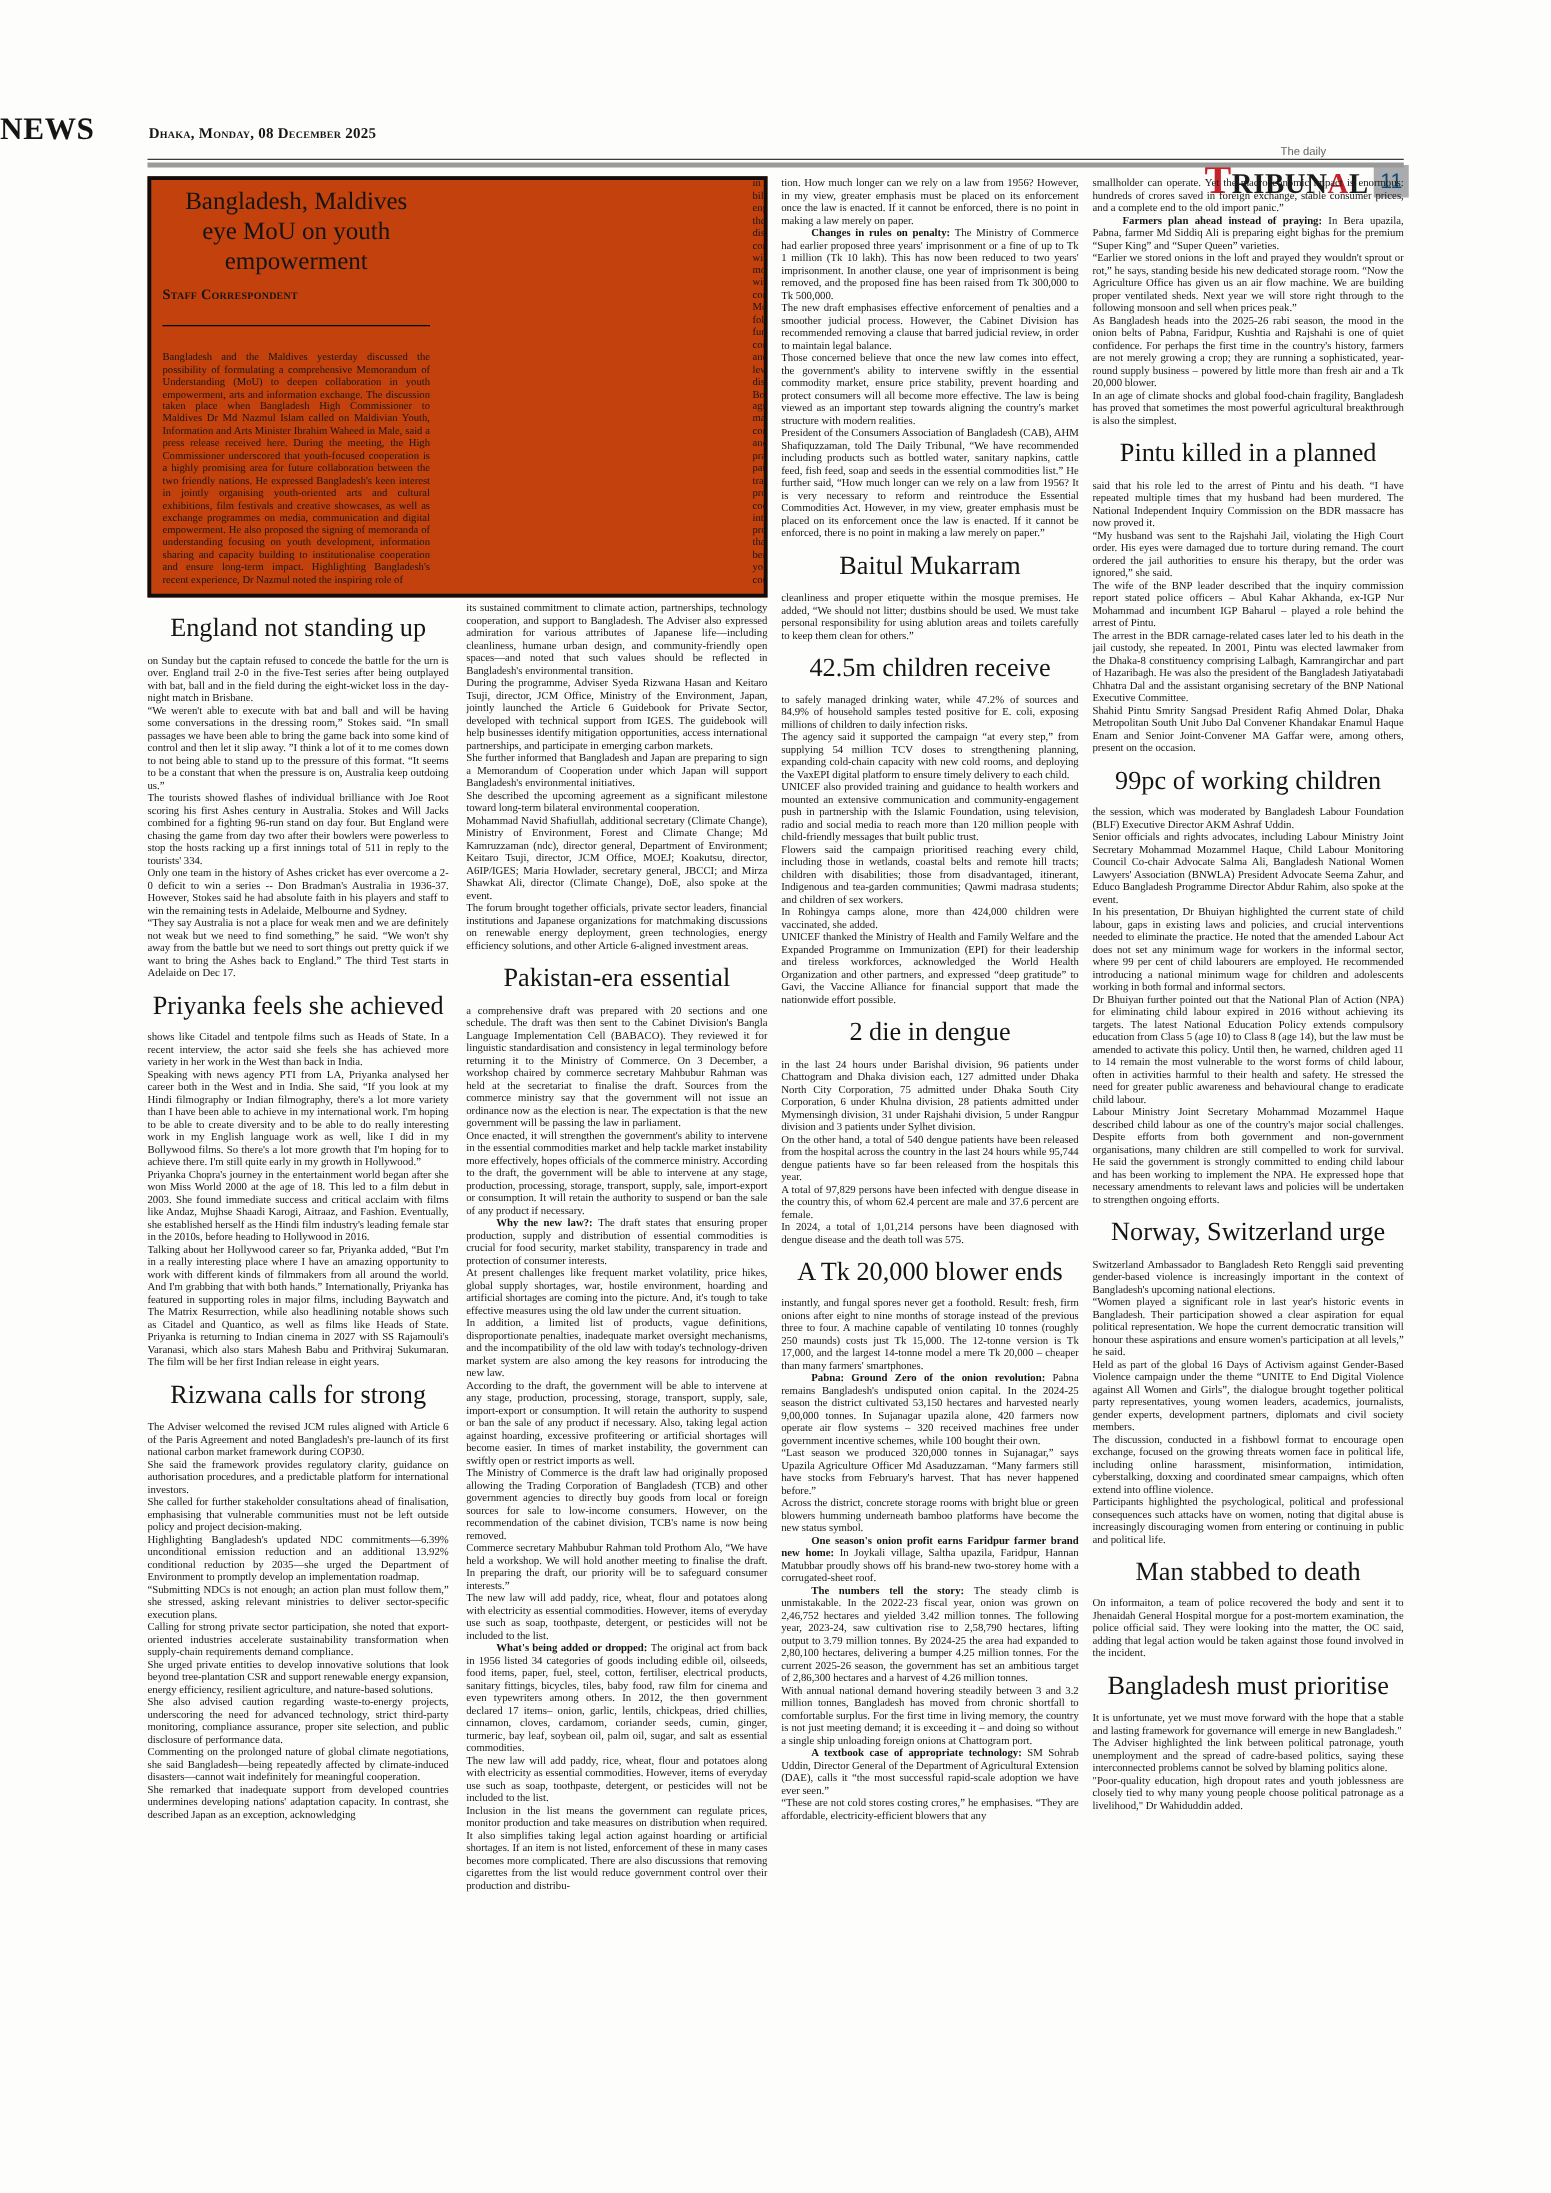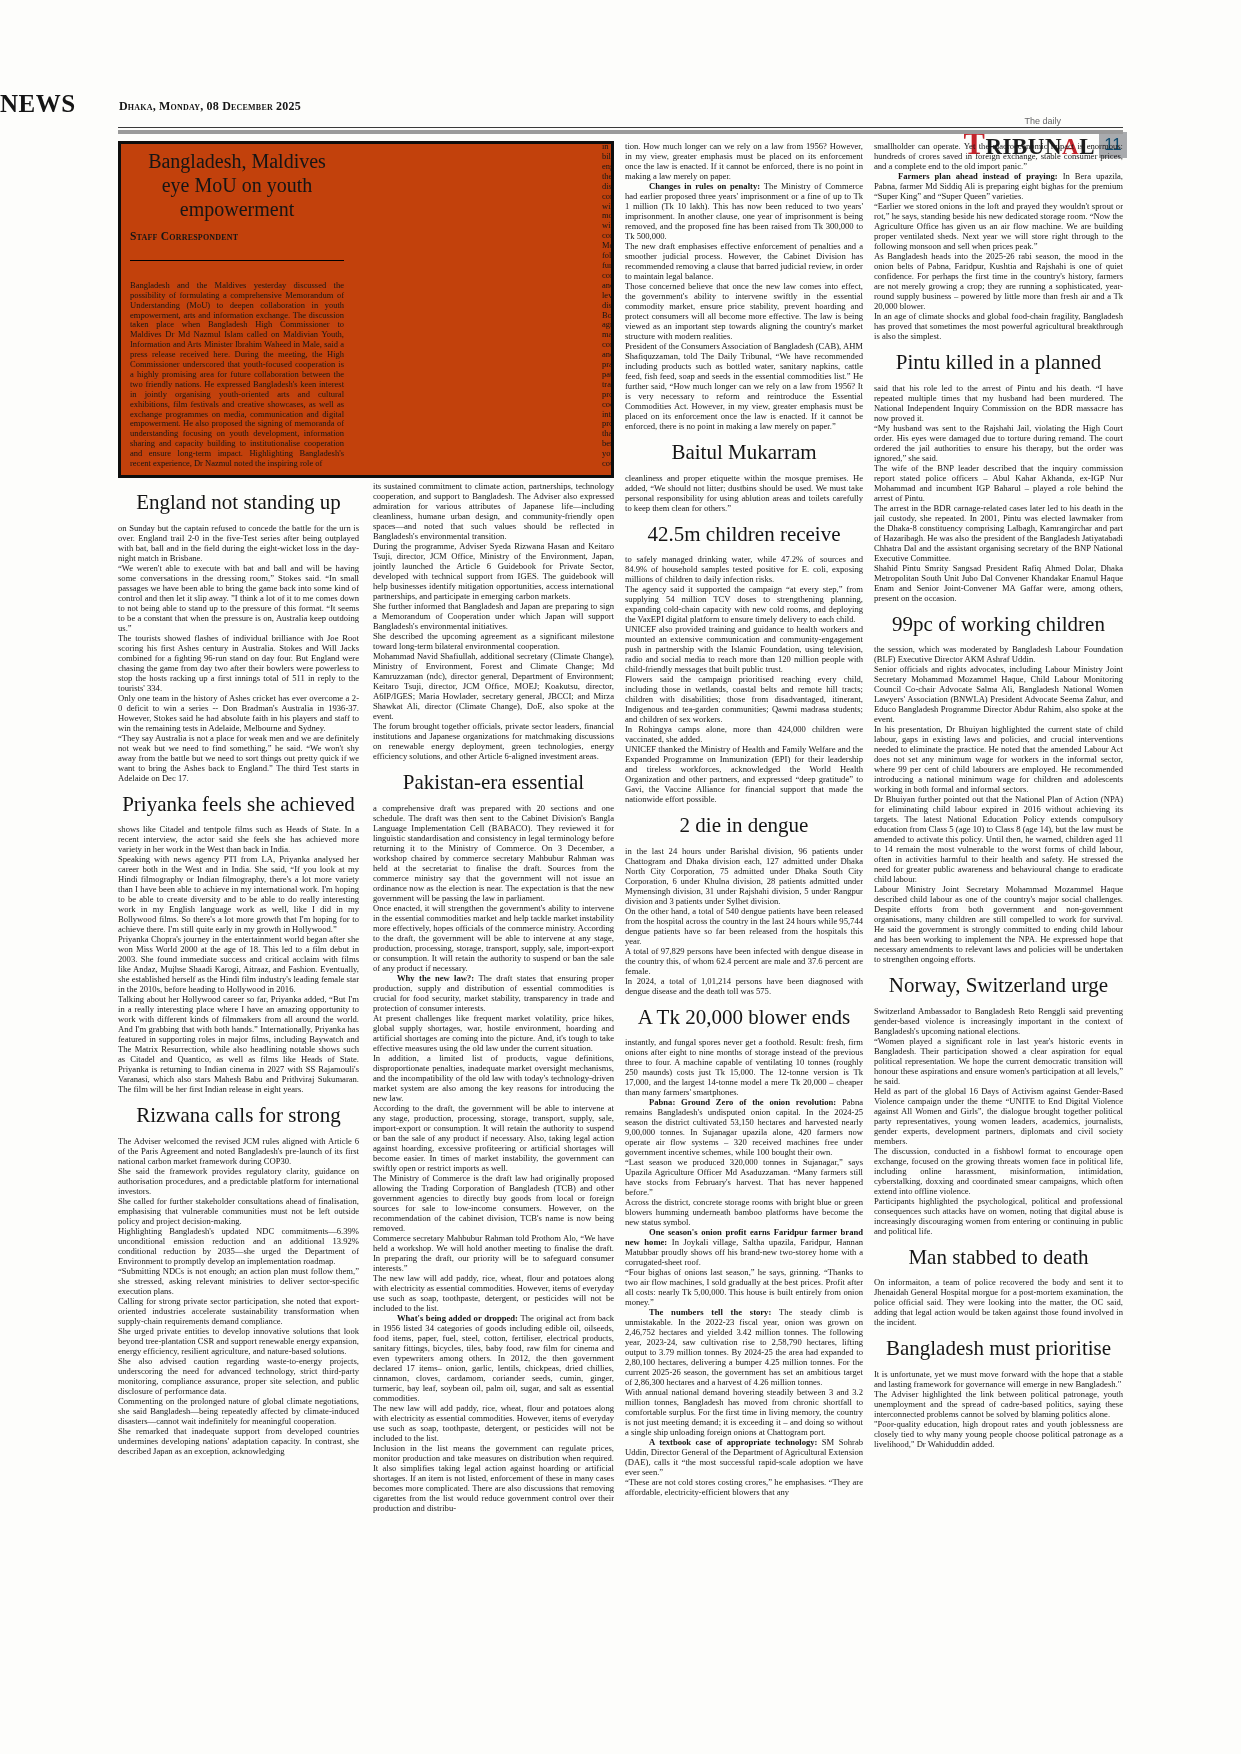--- a/index.html
+++ b/index.html
@@ -171,21 +171,20 @@
     <p class="body-para">in the last 24 hours under Barishal division, 96 patients under Chattogram and Dhaka division each, 127 admitted under Dhaka North City Corporation, 75 admitted under Dhaka South City Corporation, 6 under Khulna division, 28 patients admitted under Mymensingh division, 31 under Rajshahi division, 5 under Rangpur division and 3 patients under Sylhet division.</p>
     <p class="body-para">On the other hand, a total of 540 dengue patients have been released from the hospital across the country in the last 24 hours while 95,744 dengue patients have so far been released from the hospitals this year.</p>
     <p class="body-para">A total of 97,829 persons have been infected with dengue disease in the country this, of whom 62.4 percent are male and 37.6 percent are female.</p>
     <p class="body-para">In 2024, a total of 1,01,214 persons have been diagnosed with dengue disease and the death toll was 575.</p>
     <div class="col-headline">A Tk 20,000 blower ends</div>
     <p class="body-para">instantly, and fungal spores never get a foothold. Result: fresh, firm onions after eight to nine months of storage instead of the previous three to four. A machine capable of ventilating 10 tonnes (roughly 250 maunds) costs just Tk 15,000. The 12-tonne version is Tk 17,000, and the largest 14-tonne model a mere Tk 20,000 – cheaper than many farmers' smartphones.</p>
     <p class="body-para"><b>Pabna: Ground Zero of the onion revolution: </b>Pabna remains Bangladesh's undisputed onion capital. In the 2024-25 season the district cultivated 53,150 hectares and harvested nearly 9,00,000 tonnes. In Sujanagar upazila alone, 420 farmers now operate air flow systems – 320 received machines free under government incentive schemes, while 100 bought their own.</p>
     <p class="body-para">“Last season we produced 320,000 tonnes in Sujanagar,” says Upazila Agriculture Officer Md Asaduzzaman. “Many farmers still have stocks from February's harvest. That has never happened before.”</p>
     <p class="body-para">Across the district, concrete storage rooms with bright blue or green blowers humming underneath bamboo platforms have become the new status symbol.</p>
     <p class="body-para"><b>One season's onion profit earns Faridpur farmer brand new home: </b>In Joykali village, Saltha upazila, Faridpur, Hannan Matubbar proudly shows off his brand-new two-storey home with a corrugated-sheet roof.</p>
-    <p class="body-para">“Four bighas of onions last season,” he says, grinning. “Thanks to two air flow machines, I sold gradually at the best prices. Profit after all costs: nearly Tk 5,00,000. This house is built entirely from onion money.”</p>
     <p class="body-para"><b>The numbers tell the story: </b>The steady climb is unmistakable. In the 2022-23 fiscal year, onion was grown on 2,46,752 hectares and yielded 3.42 million tonnes. The following year, 2023-24, saw cultivation rise to 2,58,790 hectares, lifting output to 3.79 million tonnes. By 2024-25 the area had expanded to 2,80,100 hectares, delivering a bumper 4.25 million tonnes. For the current 2025-26 season, the government has set an ambitious target of 2,86,300 hectares and a harvest of 4.26 million tonnes.</p>
     <p class="body-para">With annual national demand hovering steadily between 3 and 3.2 million tonnes, Bangladesh has moved from chronic shortfall to comfortable surplus. For the first time in living memory, the country is not just meeting demand; it is exceeding it – and doing so without a single ship unloading foreign onions at Chattogram port.</p>
     <p class="body-para"><b>A textbook case of appropriate technology: </b>SM Sohrab Uddin, Director General of the Department of Agricultural Extension (DAE), calls it “the most successful rapid-scale adoption we have ever seen.”</p>
     <p class="body-para">“These are not cold stores costing crores,” he emphasises. “They are affordable, electricity-efficient blowers that any</p>
   </div>
 <div class="newscol col4">
     <p class="body-para">smallholder can operate. Yet the macroeconomic impact is enormous: hundreds of crores saved in foreign exchange, stable consumer prices, and a complete end to the old import panic.”</p>
     <p class="body-para"><b>Farmers plan ahead instead of praying: </b>In Bera upazila, Pabna, farmer Md Siddiq Ali is preparing eight bighas for the premium “Super King” and “Super Queen” varieties.</p>
     <p class="body-para">“Earlier we stored onions in the loft and prayed they wouldn't sprout or rot,” he says, standing beside his new dedicated storage room. “Now the Agriculture Office has given us an air flow machine. We are building proper ventilated sheds. Next year we will store right through to the following monsoon and sell when prices peak.”</p>
     <p class="body-para">As Bangladesh heads into the 2025-26 rabi season, the mood in the onion belts of Pabna, Faridpur, Kushtia and Rajshahi is one of quiet confidence. For perhaps the first time in the country's history, farmers are not merely growing a crop; they are running a sophisticated, year-round supply business – powered by little more than fresh air and a Tk 20,000 blower.</p>

